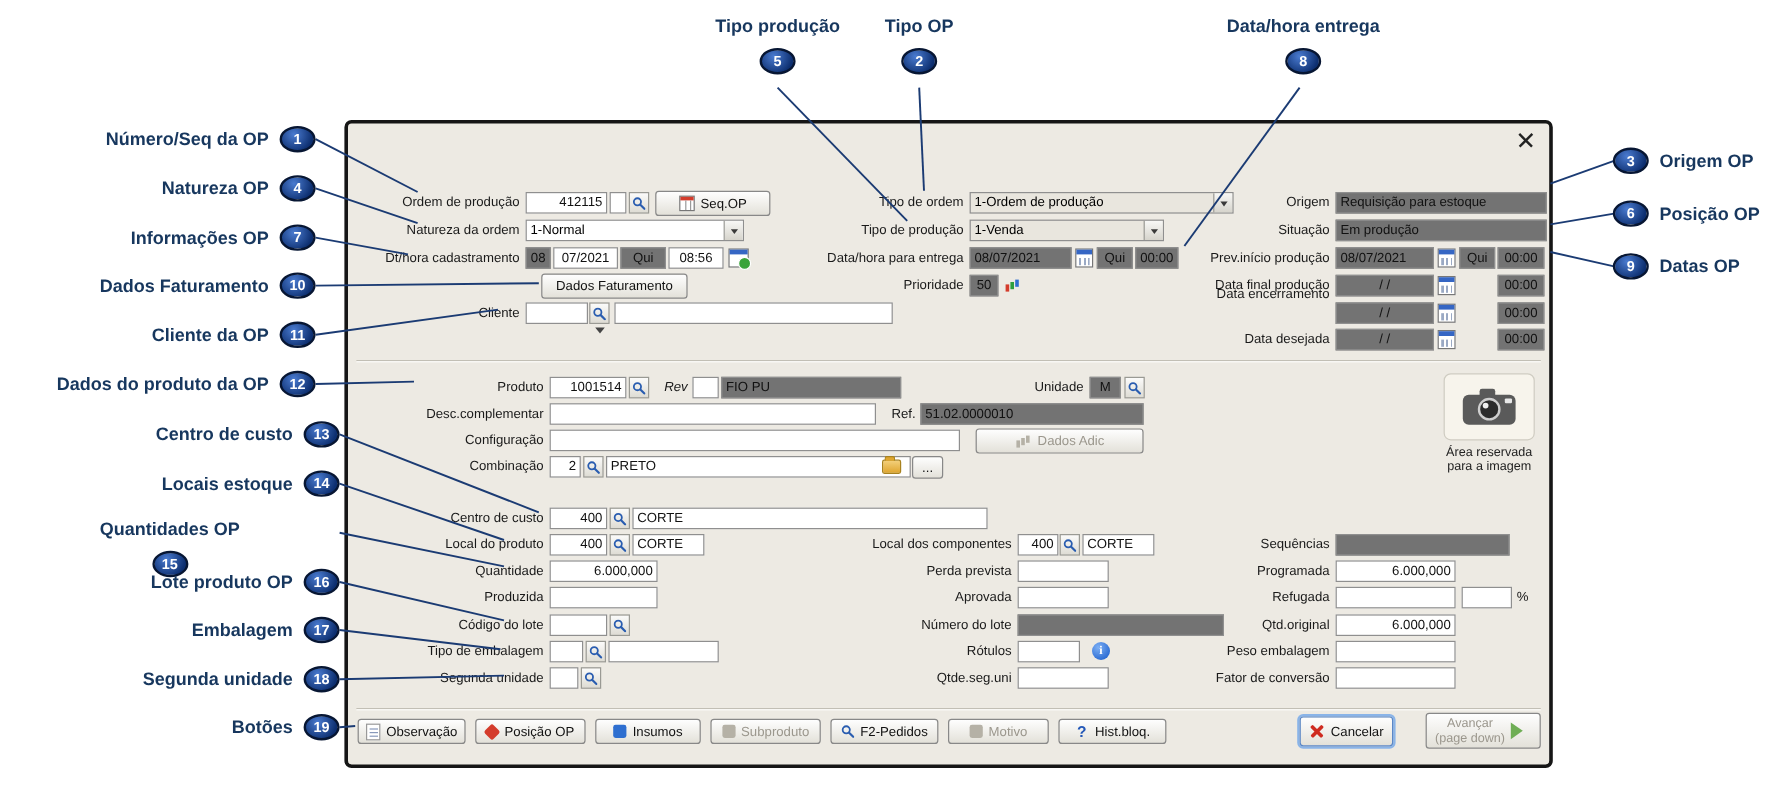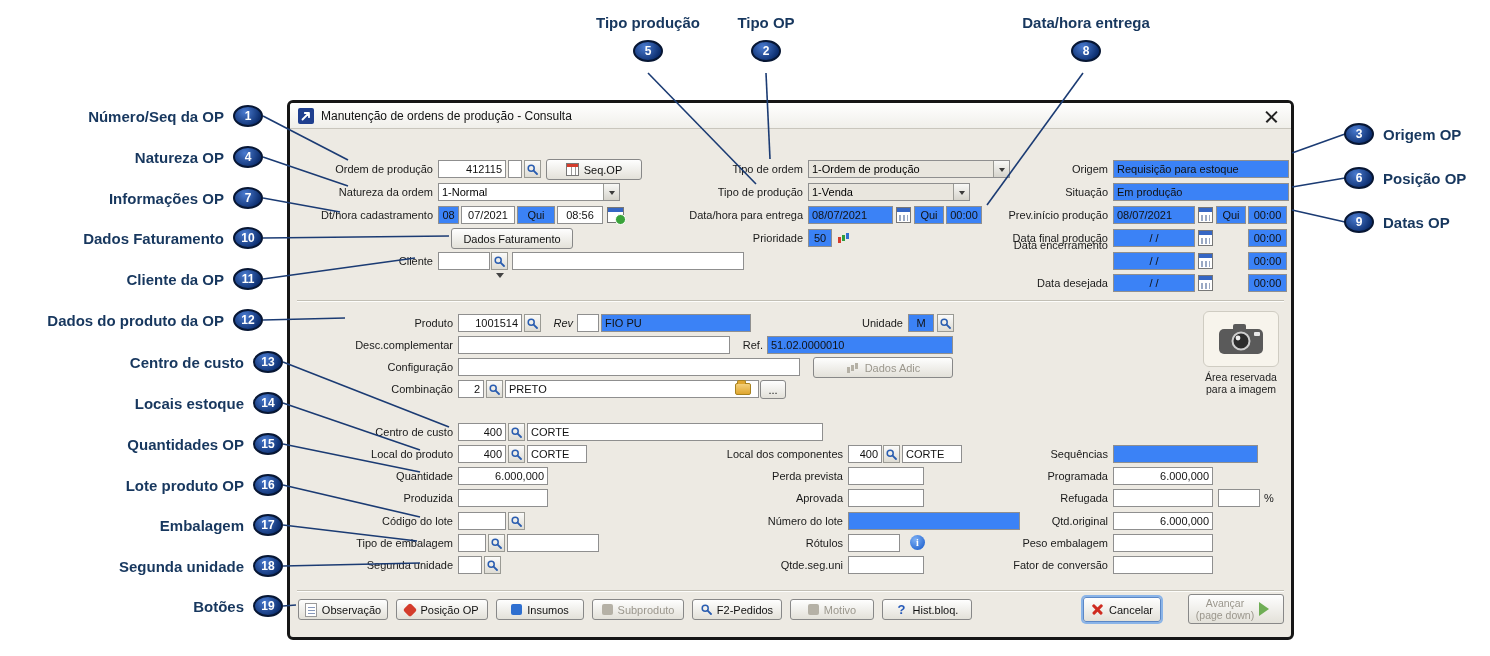--- a/index.html
+++ b/index.html
@@ -18,21 +18,21 @@
 .dialog{position:absolute;left:287px;top:100px;width:1007px;height:540px;background:#edeae3;border:3px solid #161616;border-radius:6px;z-index:1;}
 .titlebar{position:absolute;left:0;top:0;right:0;height:26px;background:linear-gradient(#ffffff,#f0efea);border-bottom:1px solid #c9c6bd;display:flex;align-items:center;padding:0 8px;gap:7px;border-radius:3px 3px 0 0;}
 .title{font-size:12px;color:#111;white-space:nowrap;}
 .closebtn{position:absolute;right:12px;top:6px;width:15px;height:15px;}
 .closebtn::before,.closebtn::after{content:"";position:absolute;left:0;top:7px;width:15px;height:1.6px;background:#222;}
 .closebtn::before{transform:rotate(45deg);}
 .closebtn::after{transform:rotate(-45deg);}
 
 .lbl{position:absolute;height:18px;line-height:18px;font-size:11px;color:#1a1a1a;text-align:right;white-space:nowrap;}
 .tb{position:absolute;height:18px;border:1px solid #8f8f8f;background:#fff;font-size:11px;line-height:16px;padding:0 3px;color:#111;white-space:nowrap;overflow:hidden;}
-.ro{background:#3b82f6;}
+.ro{background:#737373;}
 .num{text-align:right;}
 .ctr{text-align:center;}
 .dd{position:absolute;height:18px;border:1px solid #8f8f8f;background:#fff;font-size:11px;line-height:16px;padding:0 18px 0 3px;white-space:nowrap;overflow:hidden;}
 .dd.ro{background:#e9e6de;}
 .arr{position:absolute;right:0;top:0;bottom:0;width:16px;background:linear-gradient(#f8f8f6,#d6d4cc);border-left:1px solid #9a9a94;display:flex;align-items:center;justify-content:center;}
 .arr::after{content:"";border:3.5px solid transparent;border-top:4.5px solid #3a3a3a;margin-top:4px;}
 .ib{position:absolute;width:17px;height:18px;border:1px solid #9a9a94;background:linear-gradient(#fbfbfa,#dedcd4);display:flex;align-items:center;justify-content:center;}
 .btn{position:absolute;height:21px;border:1px solid #888;border-radius:3px;background:linear-gradient(#fefefe,#e3e1d9);font-size:11px;color:#111;display:flex;align-items:center;justify-content:center;gap:5px;padding:0 6px;white-space:nowrap;}
 .btn.dis{color:#9b978d;}
 .groove{position:absolute;left:7px;right:7px;height:0;border-top:1px solid #c2bfb5;border-bottom:1px solid #fdfdfb;}
@@ -142,21 +142,21 @@
     <span class="badge">12</span>
   </div>
 <div class="callout leftc" style="left:0;top:351px;width:283px;">
     <span class="clabel">Centro de custo</span>
     <span class="badge">13</span>
   </div>
 <div class="callout leftc" style="left:0;top:392px;width:283px;">
     <span class="clabel">Locais estoque</span>
     <span class="badge">14</span>
   </div>
-<div class="callout leftc" style="left:0;top:433px;width:283px;">
+<div class="callout leftc" style="left:0;top:433px;width:283px;flex-direction:column;">
     <span class="clabel">Quantidades OP</span>
     <span class="badge">15</span>
   </div>
 <div class="callout leftc" style="left:0;top:474px;width:283px;">
     <span class="clabel">Lote produto OP</span>
     <span class="badge">16</span>
   </div>
 <div class="callout leftc" style="left:0;top:514px;width:283px;">
     <span class="clabel">Embalagem</span>
     <span class="badge">17</span>
@@ -178,44 +178,37 @@
     <span class="badge">6</span>
     <span class="clabel">Posição OP</span>
   </div>
 <div class="callout" style="left:1344px;top:211px;">
     <span class="badge">9</span>
     <span class="clabel">Datas OP</span>
   </div>
 
 <div class="dialog">
 
-  <div class="titlebar">
-    <svg width="16" height="16" viewBox="0 0 16 16">
-        <rect width="16" height="16" rx="2" fill="#1f3f8f"></rect>
-        <path d="M4.5 11.5 L11 5 M11 5 h-4.2 M11 5 v4.2" stroke="#fff" stroke-width="1.8" fill="none" stroke-linecap="round"></path>
-      </svg>
-    <span class="title">Manutenção de ordens de produção - Consulta</span>
-  </div>
   <div class="closebtn"></div>
 
   <div class="lbl" style="left:10px;top:57px;width:133px;">Ordem de produção</div>
   <div class="tb num" style="left:148px;top:57px;width:68px;">412115</div>
   <div class="tb" style="left:218px;top:57px;width:14px;"></div>
   <div class="ib" style="left:234px;top:57px;">
       <svg width="11" height="11" viewBox="0 0 11 11">
         <circle cx="4.2" cy="4.2" r="3" fill="none" stroke="#2a5db0" stroke-width="1.5"></circle>
         <line x1="6.6" y1="6.6" x2="10" y2="10" stroke="#2a5db0" stroke-width="1.8" stroke-linecap="round"></line>
       </svg>
     </div>
   <div class="btn" style="left:256px;top:56px;width:96px;">
       <span class="tblic"></span>
       <span>Seq.OP</span>
     </div>
   <div class="lbl" style="left:360px;top:57px;width:153px;">Tipo de ordem</div>
-  <div class="dd ro" style="left:518px;top:57px;width:202px;"><span>1-Ordem de produção</span><span class="arr"></span></div>
+  <div class="dd ro" style="left:518px;top:57px;width:220px;"><span>1-Ordem de produção</span><span class="arr"></span></div>
   <div class="lbl" style="left:680px;top:57px;width:138px;">Origem</div>
   <div class="tb ro" style="left:823px;top:57px;width:176px;">Requisição para estoque</div>
 
   <div class="lbl" style="left:10px;top:80px;width:133px;">Natureza da ordem</div>
   <div class="dd" style="left:148px;top:80px;width:182px;"><span>1-Normal</span><span class="arr"></span></div>
   <div style="position:absolute;left:336px;top:83px;"><span class="book"></span></div>
   <div class="lbl" style="left:360px;top:80px;width:153px;">Tipo de produção</div>
   <div class="dd ro" style="left:518px;top:80px;width:162px;"><span>1-Venda</span><span class="arr"></span></div>
   <div class="lbl" style="left:680px;top:80px;width:138px;">Situação</div>
   <div class="tb ro" style="left:823px;top:80px;width:176px;">Em produção</div>

